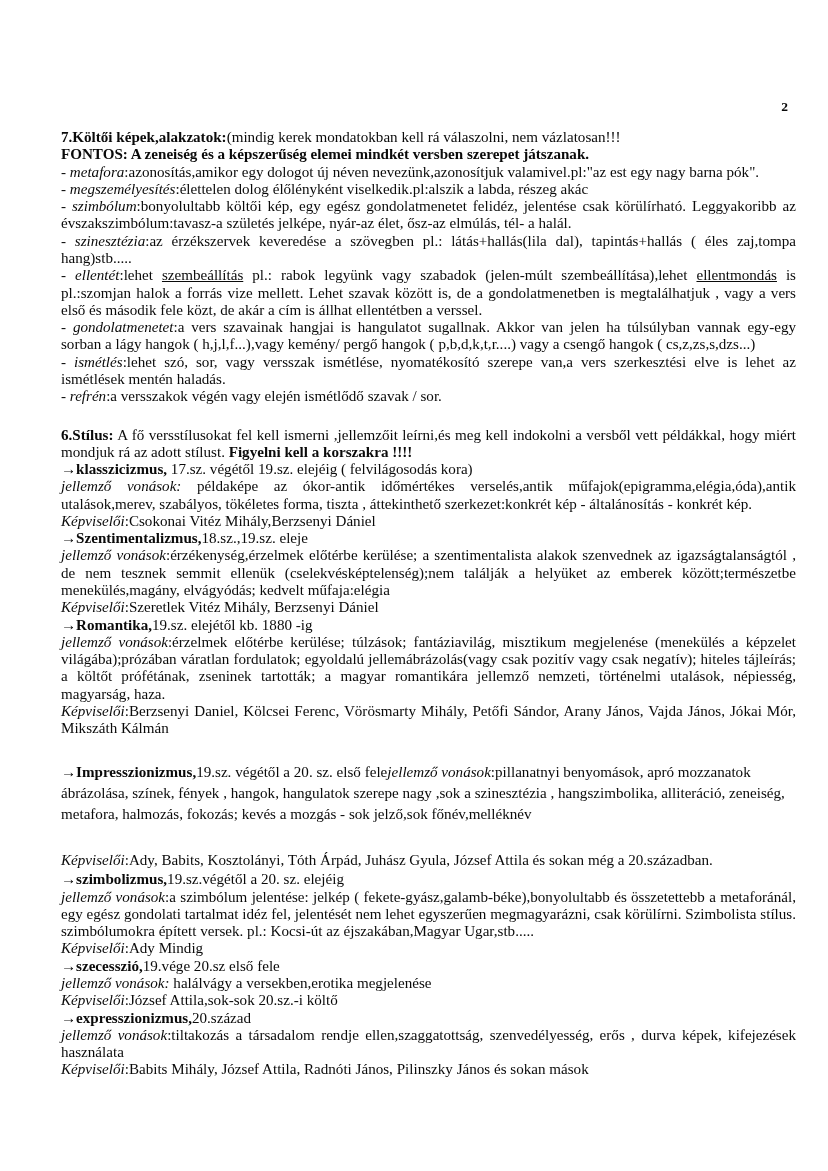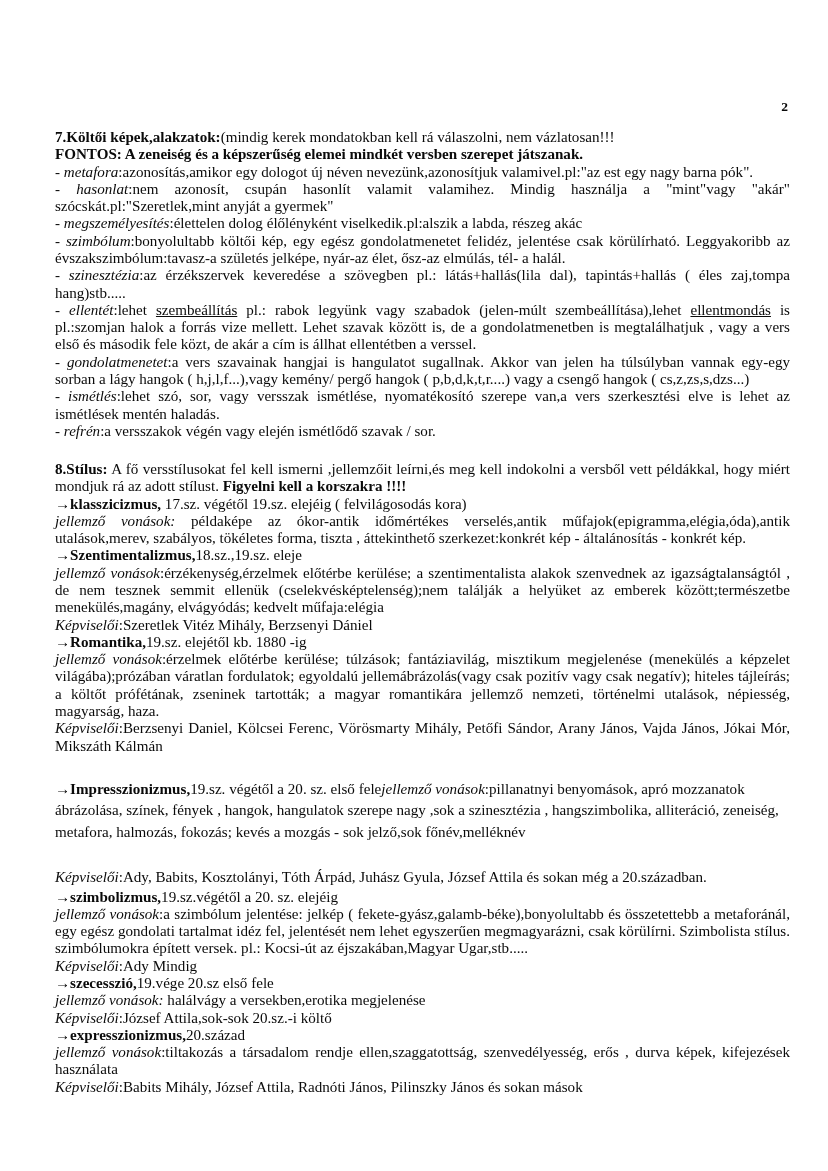--- a/index.html
+++ b/index.html
@@ -24,21 +24,21 @@
     width: 788px;
     text-align: right;
     font-size: 13.5px;
     font-weight: bold;
     font-family: "Liberation Serif", "DejaVu Serif", serif;
     letter-spacing: 0;
   }
   .body-area {
     position: absolute;
     top: 129px;
-    left: 55px;
+    left: 61px;
     width: 735px;
   }
   p {
     margin: 0;
     padding: 0;
     font-size: 15.1px;
     line-height: 1.145;
     text-align: justify;
     text-justify: inter-word;
   }
@@ -63,43 +63,43 @@
   <div class="page-number">2</div>
 
   <div class="body-area">
 
     <p class="nojust"><span class="b">7.Költői képek,alakzatok:</span><span>(mindig kerek mondatokban kell rá válaszolni, nem vázlatosan!!!</span></p>
 
     <p class="nojust b">FONTOS: A zeneiség és a képszerűség elemei mindkét versben szerepet játszanak.</p>
 
     <p class="nojust"><span>- </span><span class="i">metafora</span><span>:azonosítás,amikor egy dologot új néven nevezünk,azonosítjuk valamivel.pl:"az est egy nagy barna pók".</span></p>
 
-    <p><span>- </span><span class="i">hasonlat</span><span>:nem azonosít, csupán hasonlít valamit valamihez. Mindig használja a "mint"vagy "akár" szócskát.pl:"Szeretlek,mint anyját a gyermek"</span></p>
 
     <p class="nojust"><span>- </span><span class="i">megszemélyesítés</span><span>:élettelen dolog élőlényként viselkedik.pl:alszik a labda, részeg akác</span></p>
 
     <p><span>- </span><span class="i">szimbólum</span><span>:bonyolultabb költői kép, egy egész gondolatmenetet felidéz, jelentése csak körülírható. Leggyakoribb az évszakszimbólum:tavasz-a születés jelképe, nyár-az élet, ősz-az elmúlás, tél- a halál.</span></p>
 
     <p><span>- </span><span class="i">szinesztézia</span><span>:az érzékszervek keveredése a szövegben pl.: látás+hallás(lila dal), tapintás+hallás ( éles zaj,tompa hang)stb.....</span></p>
 
     <p><span>- </span><span class="i">ellentét</span><span>:lehet </span><span class="u">szembeállítás</span><span> pl.: rabok legyünk vagy szabadok (jelen-múlt szembeállítása),lehet </span><span class="u">ellentmondás</span><span> is pl.:szomjan halok a forrás vize mellett. Lehet szavak között is, de a gondolatmenetben is megtalálhatjuk , vagy a vers első és második fele közt, de akár a cím is állhat ellentétben a verssel.</span></p>
 
 
     <p><span>- </span><span class="i">gondolatmenetet</span><span>:a vers szavainak hangjai is hangulatot sugallnak. Akkor van jelen ha túlsúlyban vannak egy-egy sorban a lágy hangok ( h,j,l,f...),vagy kemény/ pergő hangok ( p,b,d,k,t,r....) vagy a csengő hangok ( cs,z,zs,s,dzs...)</span></p>
 
     <p><span>- </span><span class="i">ismétlés</span><span>:lehet szó, sor, vagy versszak ismétlése, nyomatékosító szerepe van,a vers szerkesztési elve is lehet az ismétlések mentén haladás.</span></p>
 
     <p class="nojust"><span>- </span><span class="i">refrén</span><span>:a versszakok végén vagy elején ismétlődő szavak / sor.</span></p>
 
     <div class="gap"></div>
 
-    <p><span class="b">8.Stílus:</span><span> A fő versstílusokat fel kell ismerni ,jellemzőit leírni,és meg kell indokolni a versből vett példákkal, hogy miért mondjuk rá az adott stílust. </span><span class="b">Figyelni kell a korszakra !!!!</span></p>
+    <p><span class="b">6.Stílus:</span><span> A fő versstílusokat fel kell ismerni ,jellemzőit leírni,és meg kell indokolni a versből vett példákkal, hogy miért mondjuk rá az adott stílust. </span><span class="b">Figyelni kell a korszakra !!!!</span></p>
 
     <p class="nojust"><span class="b arrow">→</span><span class="b">klasszicizmus,</span><span> 17.sz. végétől 19.sz. elejéig ( felvilágosodás kora)</span></p>
     <p><span class="i">jellemző vonások:</span><span> példaképe az ókor-antik időmértékes verselés,antik műfajok(epigramma,elégia,óda),antik utalások,merev, szabályos, tökéletes forma, tiszta , áttekinthető szerkezet:konkrét kép - általánosítás - konkrét kép.</span></p>
+    <p class="nojust"><span class="i">Képviselői</span><span>:Csokonai Vitéz Mihály,Berzsenyi Dániel</span></p>
 
     <p class="nojust"><span class="b arrow">→</span><span class="b">Szentimentalizmus,</span><span>18.sz.,19.sz. eleje</span></p>
     <p><span class="i">jellemző vonások</span><span>:érzékenység,érzelmek előtérbe kerülése; a szentimentalista alakok szenvednek az igazságtalanságtól , de nem tesznek semmit ellenük (cselekvésképtelenség);nem találják a helyüket az emberek között;természetbe menekülés,magány, elvágyódás; kedvelt műfaja:elégia</span></p>
     <p class="nojust"><span class="i">Képviselői</span><span>:Szeretlek Vitéz Mihály, Berzsenyi Dániel</span></p>
 
     <p class="nojust"><span class="b arrow">→</span><span class="b">Romantika,</span><span>19.sz. elejétől kb. 1880 -ig</span></p>
     <p><span class="i">jellemző vonások</span><span>:érzelmek előtérbe kerülése; túlzások; fantáziavilág, misztikum megjelenése (menekülés a képzelet világába);prózában váratlan fordulatok; egyoldalú jellemábrázolás(vagy csak pozitív vagy csak negatív); hiteles tájleírás; a költőt prófétának, zseninek tartották; a magyar romantikára jellemző nemzeti, történelmi utalások, népiesség, magyarság, haza.</span></p>
     <p><span class="i">Képviselői</span><span>:Berzsenyi Daniel, Kölcsei Ferenc, Vörösmarty Mihály, Petőfi Sándor, Arany János, Vajda János, Jókai Mór, Mikszáth Kálmán</span></p>
 
     <div class="imp-block">

